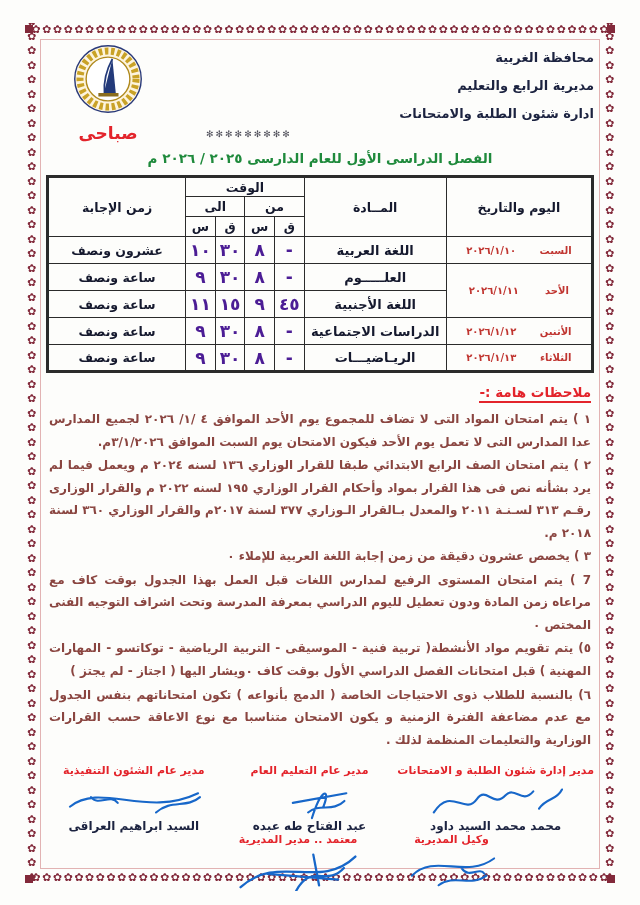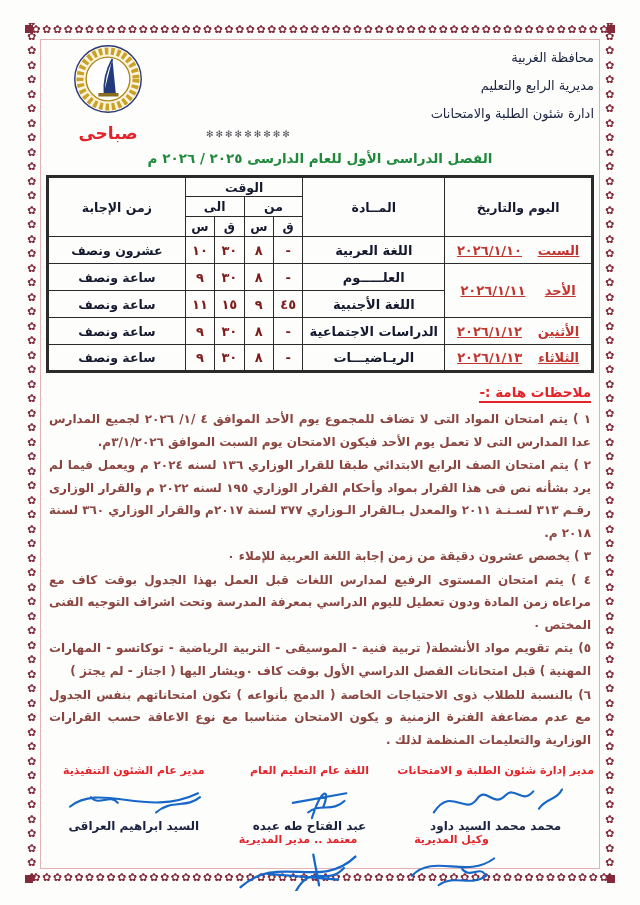--- a/index.html
+++ b/index.html
@@ -15,39 +15,39 @@
   .bframe.left  {top:23px;bottom:20px;left:24px;width:14px;writing-mode:vertical-rl;font-size:11px;line-height:14px;letter-spacing:1.5px;white-space:nowrap;}
   .bframe.right {top:23px;bottom:20px;right:24px;width:14px;writing-mode:vertical-rl;font-size:11px;line-height:14px;letter-spacing:1.5px;white-space:nowrap;}
   .corner{position:absolute;width:8px;height:8px;background:#82293a;}
   .corner.tl{top:25px;left:25px}.corner.tr{top:25px;right:25px}
   .corner.bl{bottom:22px;left:25px}.corner.br{bottom:22px;right:25px}
   .inner-line{position:absolute;top:39px;bottom:36px;left:40px;right:40px;border:1px solid #e2b3b3;pointer-events:none;}
   
   .content{position:absolute;top:42px;right:46px;left:46px;bottom:40px;}
   .hdr{display:flex;align-items:flex-start;}
   .hdr-right{flex:1;text-align:right;padding-left:8px;padding-top:2px;}
-  .hdr-line{font-weight:normal;color:#1c2340;font-size:13px;line-height:2.15;padding-left:6px;}
+  .hdr-line{font-weight:bold;color:#1c2340;font-size:13px;line-height:2.15;padding-left:6px;}
   .hdr-divider{color:#4a4a55;font-size:9px;letter-spacing:2px;font-weight:bold;padding-left:28px;text-align:left;margin-top:1px;}
   .hdr-left{width:124px;text-align:center;padding-top:2px;}
   .session{color:#e3242b;font-weight:bold;font-size:17px;margin-top:5px;}
   .title{text-align:center;color:#1f8a3c;font-weight:bold;margin-top:2px;}
   .t1{font-size:14.5px;}
   .t2{font-size:13.5px;margin-top:7px;}
   
   table.sched{width:100%;border-collapse:collapse;margin-top:9px;border:3px solid #2b2b2b;}
   table.sched th,table.sched td{border:1.6px solid #2b2b2b;text-align:center;vertical-align:middle;padding:1px 2px;}
   table.sched th{font-size:12.5px;color:#15192e;font-weight:bold;}
   thead tr{height:20px;}
   tbody tr{height:27px;}
-  td.num,td.dash{font-size:13px;font-weight:bold;color:#7f1d1d;}
+  td.num,td.dash{font-size:17px;font-weight:bold;color:#4c1d95;}
   td.subject{font-size:13px;font-weight:bold;color:#15192e;}
   td.duration{font-size:12.5px;font-weight:bold;color:#15192e;}
   td.day-cell{padding:0 8px;}
   .day-wrap{display:flex;justify-content:space-evenly;align-items:center;gap:6px;}
-  .day-name,.day-date{color:#c03530;font-weight:bold;font-size:13px;white-space:nowrap;text-decoration:underline;}
+  .day-name,.day-date{color:#c03530;font-weight:bold;font-size:10px;white-space:nowrap;}
   
   .notes{margin-top:9px;padding:0 3px;}
   .notes-heading{display:inline-block;color:#e3242b;font-size:13.5px;font-weight:bold;border-bottom:2px solid #e3242b;margin-bottom:5px;padding-bottom:1px;}
   .note{color:#8a4540;font-size:12px;font-weight:bold;line-height:1.88;text-align:justify;margin:0 0 1px 0;}
   
   .sig-row1{display:flex;margin-top:13px;}
   .sig-row2{display:flex;width:56%;margin:0 12% 0 auto;}
   .sig-col{flex:1;text-align:center;}
   .sig-title{color:#e3242b;font-size:11px;font-weight:bold;white-space:nowrap;}
   .sig-name{color:#1c2340;font-size:12px;font-weight:bold;margin-top:-3px;white-space:nowrap;}
@@ -188,35 +188,35 @@
           <td class="duration">ساعة ونصف</td>
         </tr>
       </tbody>
     </table>
 
     <div class="notes">
       <div class="notes-heading">ملاحظات هامة :-</div>
       <p class="note">١ ) يتم امتحان المواد التى لا تضاف للمجموع يوم الأحد الموافق ٤ /١/ ٢٠٢٦ لجميع المدارس عدا المدارس التى لا تعمل يوم الأحد فيكون الامتحان يوم السبت الموافق ٣/١/٢٠٢٦م.</p>
       <p class="note">٢ ) يتم امتحان الصف الرابع الابتدائي طبقا للقرار الوزاري ١٣٦ لسنه ٢٠٢٤ م ويعمل فيما لم يرد بشأنه نص فى هذا القرار بمواد وأحكام القرار الوزاري ١٩٥ لسنه ٢٠٢٢ م والقرار الوزارى رقـم ٣١٣ لسـنـة ٢٠١١ والمعدل بـالقرار الـوزاري ٣٧٧ لسنة ٢٠١٧م والقرار الوزاري ٣٦٠ لسنة ٢٠١٨ م.</p>
       <p class="note">٣ ) يخصص عشرون دقيقة من زمن إجابة اللغة العربية للإملاء ٠</p>
-      <p class="note">٤ ) يتم امتحان المستوى الرفيع لمدارس اللغات قبل العمل بهذا الجدول بوقت كاف مع مراعاه زمن المادة ودون تعطيل لليوم الدراسي بمعرفة المدرسة وتحت اشراف التوجيه الفنى المختص ٠</p>
+      <p class="note">7 ) يتم امتحان المستوى الرفيع لمدارس اللغات قبل العمل بهذا الجدول بوقت كاف مع مراعاه زمن المادة ودون تعطيل لليوم الدراسي بمعرفة المدرسة وتحت اشراف التوجيه الفنى المختص ٠</p>
       <p class="note">٥) يتم تقويم مواد الأنشطة( تربية فنية - الموسيقى - التربية الرياضية - توكاتسو - المهارات المهنية ) قبل امتحانات الفصل الدراسي الأول بوقت كاف ٠ويشار اليها ( اجتاز - لم يجتز )</p>
       <p class="note">٦) بالنسبة للطلاب ذوى الاحتياجات الخاصة ( الدمج بأنواعه ) تكون امتحاناتهم بنفس الجدول مع عدم مضاعفة الفترة الزمنية و يكون الامتحان متناسبا مع نوع الاعاقة حسب القرارات الوزارية والتعليمات المنظمة لذلك .</p>
     </div>
 
     <div class="sig-row1">
       <div class="sig-col">
         <div class="sig-title">مدير إدارة شئون الطلبة و الامتحانات</div>
         <svg class="sig" width="150" viewBox="0 0 150 46">
           <path d="M10,36 C28,8 42,40 55,22 C65,8 72,32 85,18 C95,8 102,28 114,14 M120,32 C128,20 138,24 144,12" stroke="#1767c9" stroke-width="2.2" fill="none" stroke-linecap="round"></path>
         </svg>
         <div class="sig-name">محمد محمد السيد داود</div>
       </div>
       <div class="sig-col">
-        <div class="sig-title">اللغة عام التعليم العام</div>
+        <div class="sig-title">مدير عام التعليم العام</div>
         <svg class="sig" width="120" viewBox="0 0 120 46">
           <path d="M62,42 C72,10 82,10 74,30 M42,26 L98,16 M58,36 C70,26 84,36 96,24" stroke="#1767c9" stroke-width="2.2" fill="none" stroke-linecap="round"></path>
         </svg>
         <div class="sig-name">عبد الفتاح طه عبده</div>
       </div>
       <div class="sig-col">
         <div class="sig-title">مدير عام الشئون التنفيذية</div>
         <svg class="sig" width="150" viewBox="0 0 150 46">
           <path d="M8,30 C40,4 88,42 142,16 M98,36 C114,22 130,32 144,20 M30,20 C38,30 50,16 58,26" stroke="#1767c9" stroke-width="2.2" fill="none" stroke-linecap="round"></path>
         </svg>

